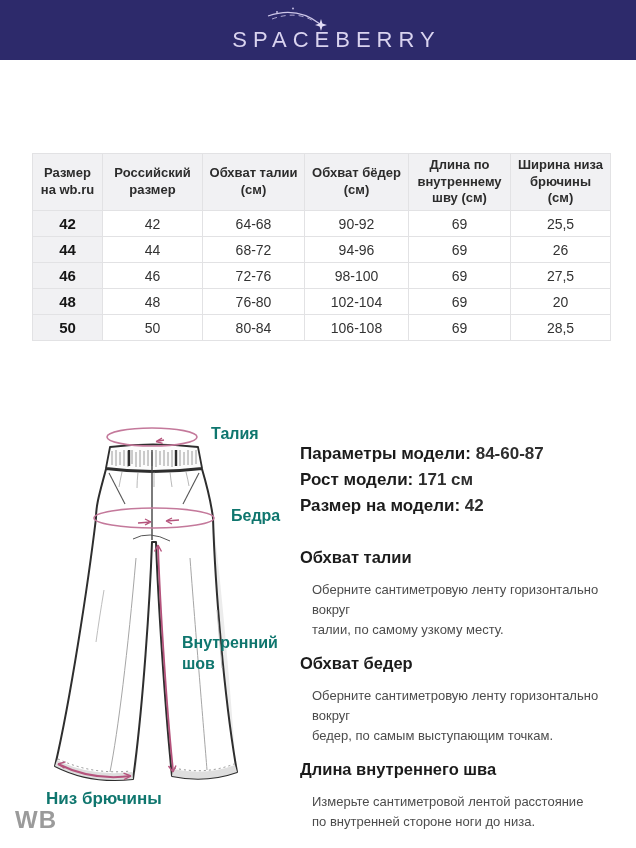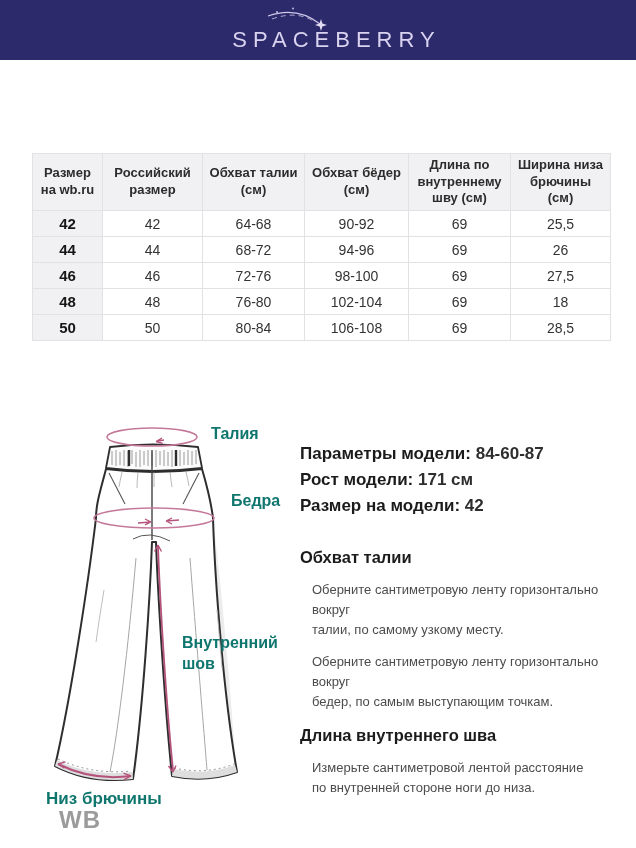--- a/index.html
+++ b/index.html
@@ -24,24 +24,24 @@
   }
   .size-table th{
     background:#f1f1f3;color:#2c2c2c;font-size:13px;font-weight:600;
     line-height:1.3;white-space:pre-line;height:52px;
   }
   .size-table td{background:#ffffff;color:#333;font-size:14px;font-weight:400;height:21px;}
   .size-table td.col-first{background:#f1f1f3;color:#161616;font-weight:700;font-size:15px;}
   
   .diagram-label{position:absolute;color:#0f766e;font-weight:600;font-size:16px;line-height:21px;}
   .lbl-waist{left:211px;top:423px;}
-  .lbl-hips{left:231px;top:490px;}
+  .lbl-hips{left:231px;top:505px;}
   .lbl-inseam{left:182px;top:632px;white-space:pre-line;}
   .lbl-hem{left:46px;top:788px;font-size:17px;}
-  .watermark{position:absolute;left:15px;top:806px;color:#9b9b9b;font-size:24px;font-weight:700;letter-spacing:1px;margin-left:44px;}
+  .watermark{position:absolute;left:15px;top:806px;color:#9b9b9b;font-size:24px;font-weight:700;letter-spacing:1px;}
   .pants-svg{position:absolute;left:30px;top:420px;}
   
   .info-col{position:absolute;left:300px;top:441px;width:334px;}
   .model-line{font-size:17px;line-height:26px;color:#222;}
   .model-line .lab{font-weight:600;color:#1b1b1b;}
   .model-line .val{font-weight:700;color:#2e2e2e;}
   .guide-section{margin-top:27px;}
   .guide-section.gs2{margin-top:12px;}
   .guide-title{font-size:16.5px;font-weight:700;color:#1b1b1b;line-height:22px;margin:0 0 7px 0;}
   .guide-text{font-size:13px;line-height:20px;color:#4c4c4c;white-space:pre-line;margin:12px;}
@@ -113,21 +113,21 @@
         <td>98-100</td>
         <td>69</td>
         <td>27,5</td>
       </tr>
       <tr>
         <td class="col-first">48</td>
         <td>48</td>
         <td>76-80</td>
         <td>102-104</td>
         <td>69</td>
-        <td>18</td>
+        <td>20</td>
       </tr>
       <tr>
         <td class="col-first">50</td>
         <td>50</td>
         <td>80-84</td>
         <td>106-108</td>
         <td>69</td>
         <td>28,5</td>
       </tr>
     </tbody>
@@ -201,20 +201,21 @@
       <span class="lab">Размер на модели:</span>
       <span class="val">42</span>
     </div>
 
     <div class="guide-section">
       <p class="guide-title">Обхват талии</p>
       <p class="guide-text">Оберните сантиметровую ленту горизонтально вокруг
 талии, по самому узкому месту.</p>
     </div>
     <div class="guide-section gs2">
+      <p class="guide-title">Обхват бедер</p>
       <p class="guide-text">Оберните сантиметровую ленту горизонтально вокруг
 бедер, по самым выступающим точкам.</p>
     </div>
     <div class="guide-section gs2">
       <p class="guide-title">Длина внутреннего шва</p>
       <p class="guide-text">Измерьте сантиметровой лентой расстояние
 по внутренней стороне ноги до низа.</p>
     </div>
   </div>
 

